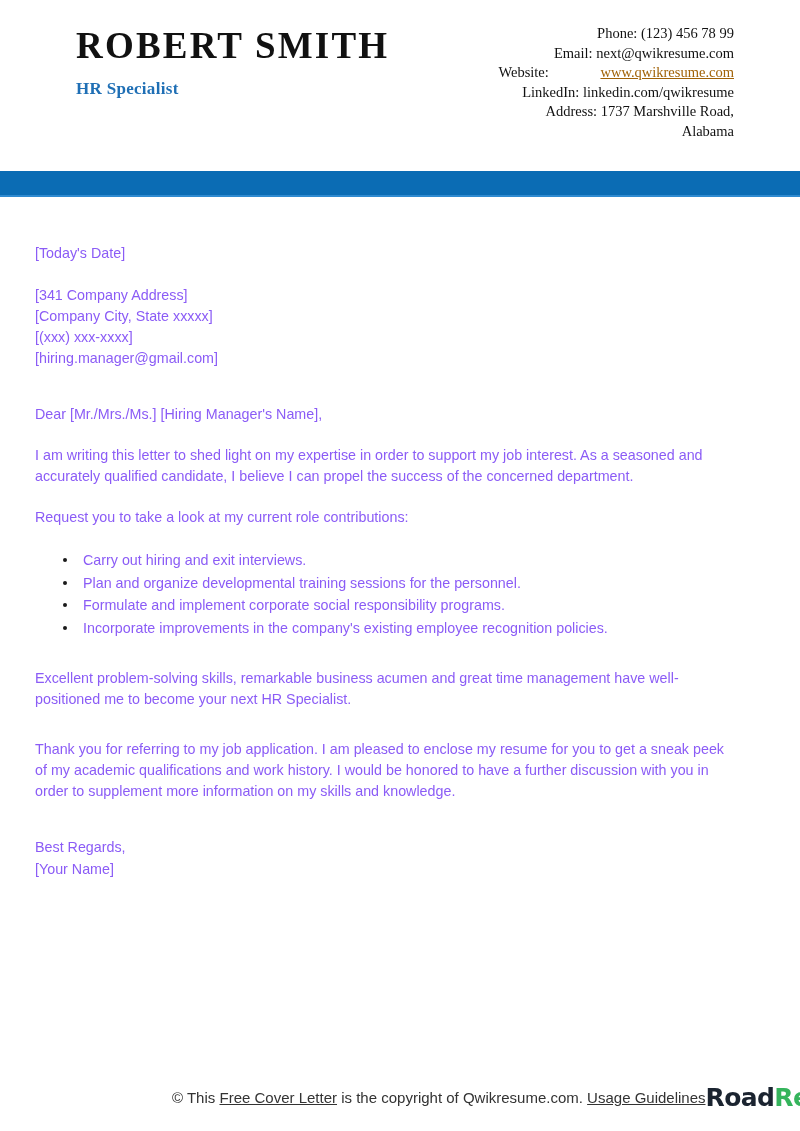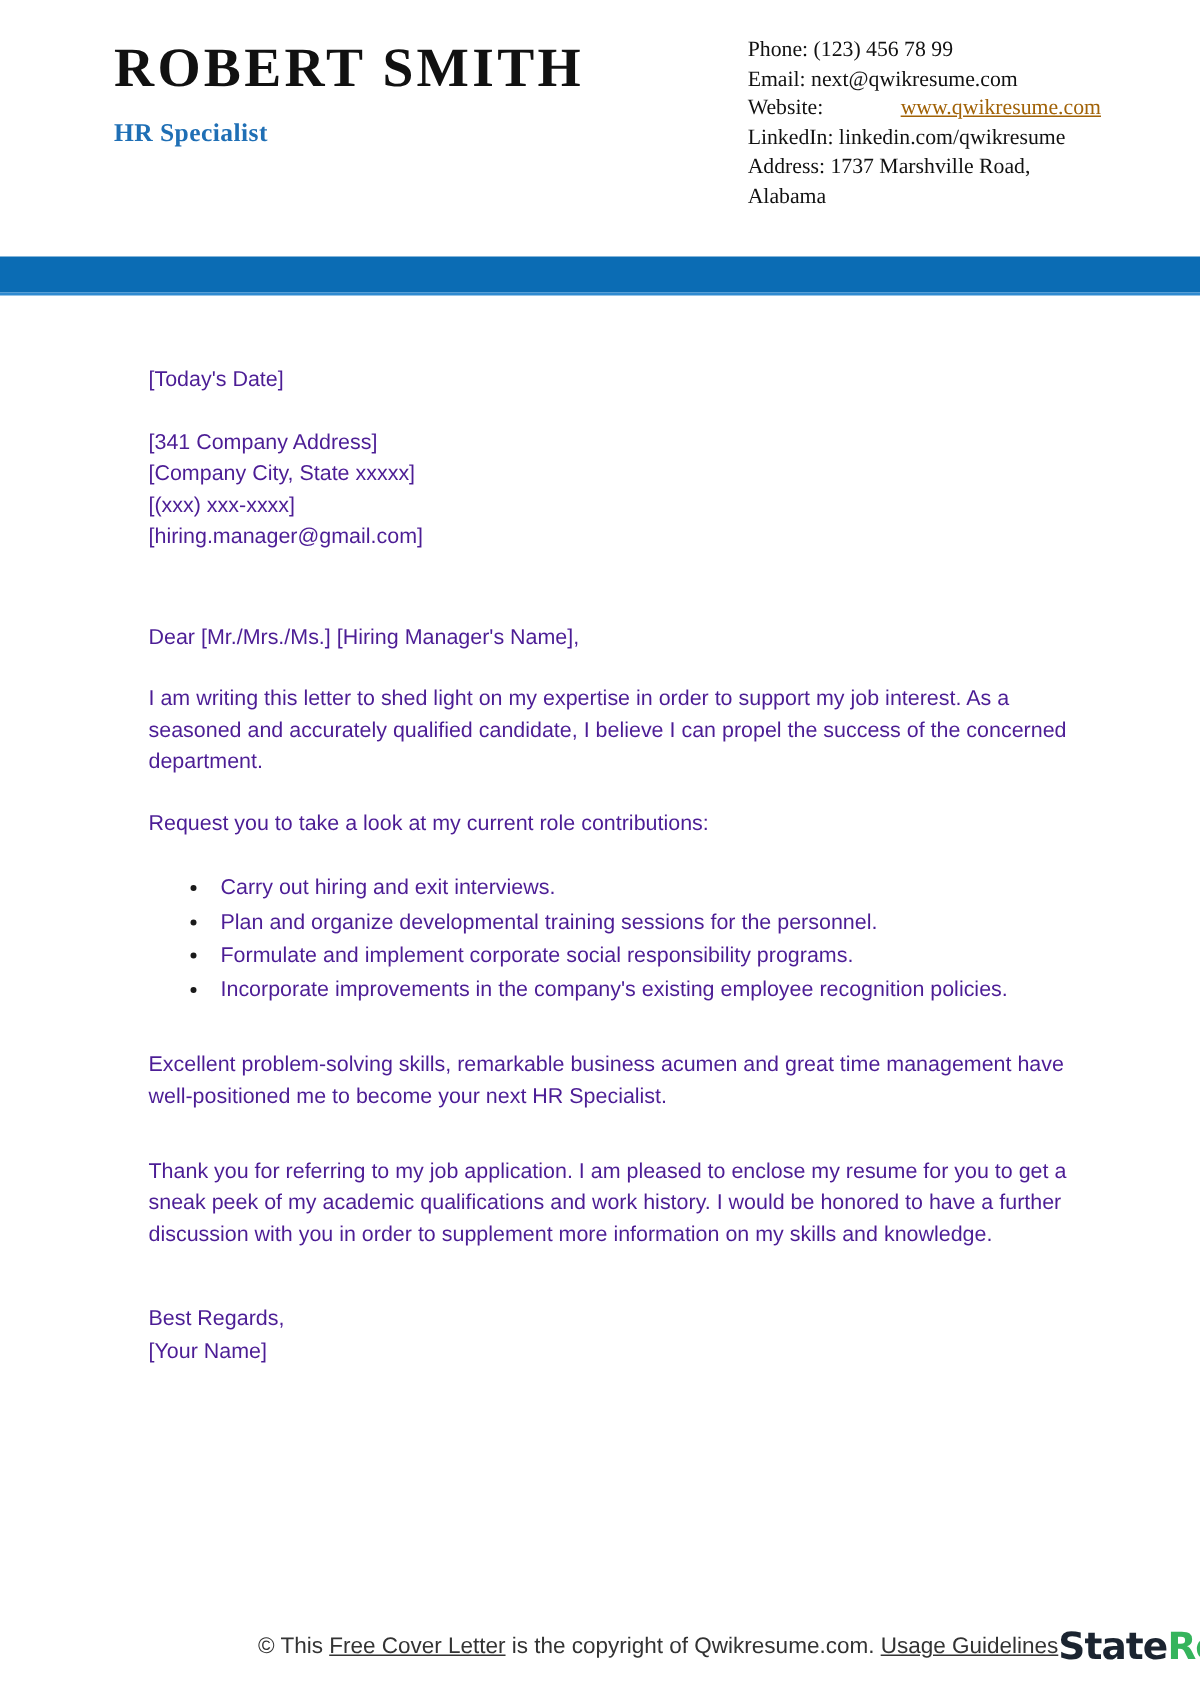--- a/index.html
+++ b/index.html
@@ -51,20 +51,21 @@
     font-size: 17px;
     line-height: 30px;
     letter-spacing: 0.3px;
     color: #1f6fb5;
     margin: 8px 0 0 0;
   }
   .contact {
     font-family: "Liberation Serif", serif;
     font-size: 14.5px;
     line-height: 19.5px;
+    text-align: right;
     color: #111111;
     padding-top: 2px;
     max-width: 290px;
   }
   .contact .line {
     white-space: nowrap;
   }
   .contact .link {
     text-decoration: underline;
     color: #a16207;
@@ -78,37 +79,37 @@
     background: #0b6cb4;
   }
   .blue-bar-under {
     width: 100%;
     height: 2px;
     background: #2f8ad0;
   }
 
   
   .letter {
-    padding: 46px 66px 0 99px;
+    padding: 46px 66px 0 35px;
     font-size: 14.3px;
     line-height: 21px;
-    color: #4c1d95;
+    color: #8b5cf6;
   }
   .block {
     margin: 0;
   }
   .date-line {
     margin: 0 0 21px 0;
   }
   .recipient .r-line {
     margin: 0;
     line-height: 21px;
   }
   .salutation {
-    margin: 46px 0 0 0;
+    margin: 35px 0 0 0;
   }
   .para {
     margin: 20px 0 0 0;
     text-align: left;
   }
   .bullets {
     list-style: none;
     margin: 21px 0 0 0;
     padding: 0;
   }
@@ -226,16 +227,16 @@
     <p class="para para-gap-lg">Thank you for referring to my job application. I am pleased to enclose my resume for you to get a sneak peek of my academic qualifications and work history. I would be honored to have a further discussion with you in order to supplement more information on my skills and knowledge.</p>
 
     <div class="signoff">
       <div class="s-line">Best Regards,</div>
       <div class="s-line">[Your Name]</div>
     </div>
   </div>
 
   <div class="footer">
     <div class="copyright"><span>© This </span><span class="link">Free Cover Letter</span><span> is the copyright of Qwikresume.com. </span><span class="link">Usage Guidelines</span></div>
-    <div class="logo"><span class="qwik">State</span><span class="resume">Resume</span></div>
+    <div class="logo"><span class="qwik">Road</span><span class="resume">Resume</span></div>
   </div>
 
 </div>
 
 </body></html>

